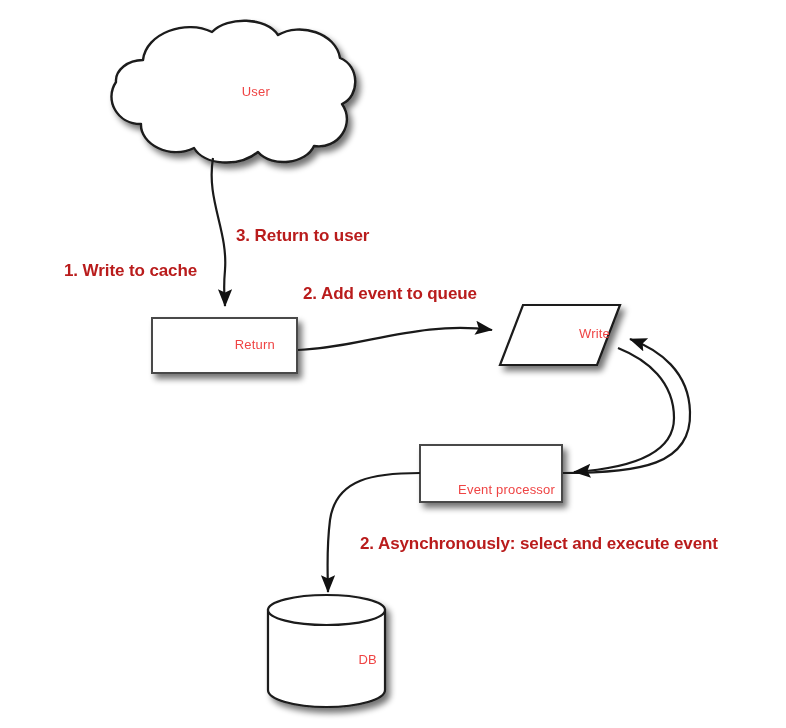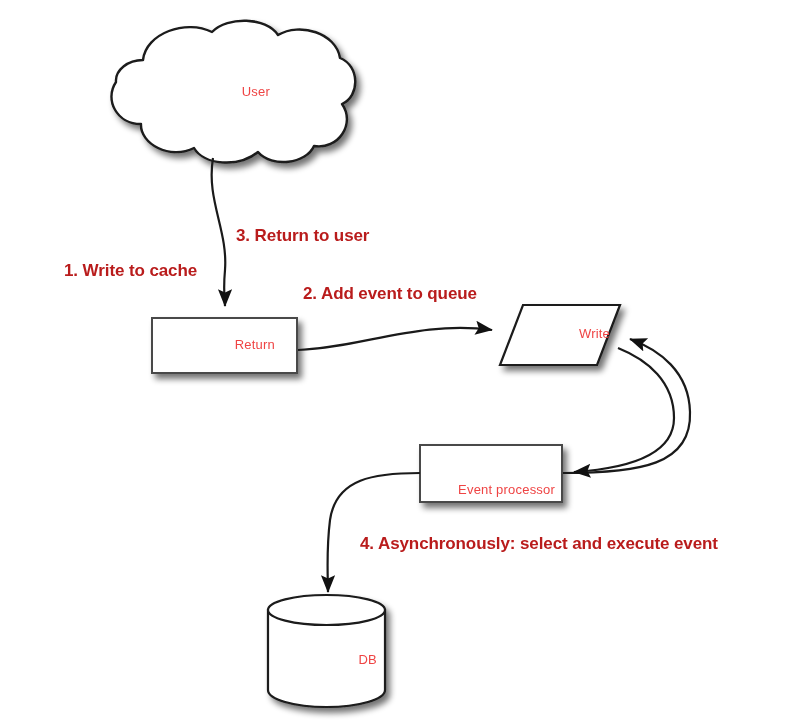--- a/index.html
+++ b/index.html
@@ -132,15 +132,15 @@
 
   <div class="node-label lbl-user">User</div>
   <div class="node-label lbl-cache">Return</div>
   <div class="node-label lbl-queue">Write</div>
   <div class="node-label lbl-processor">Event processor</div>
   <div class="node-label lbl-db">DB</div>
 
   <div class="edge-label lbl-step1">1. Write to cache</div>
   <div class="edge-label lbl-step2">2. Add event to queue</div>
   <div class="edge-label lbl-step3">3. Return to user</div>
-  <div class="edge-label lbl-step4">4. Asynchronously: select and execute event</div>
+  <div class="edge-label lbl-step4">2. Asynchronously: select and execute event</div>
 
 </div>
 
 </body></html>

